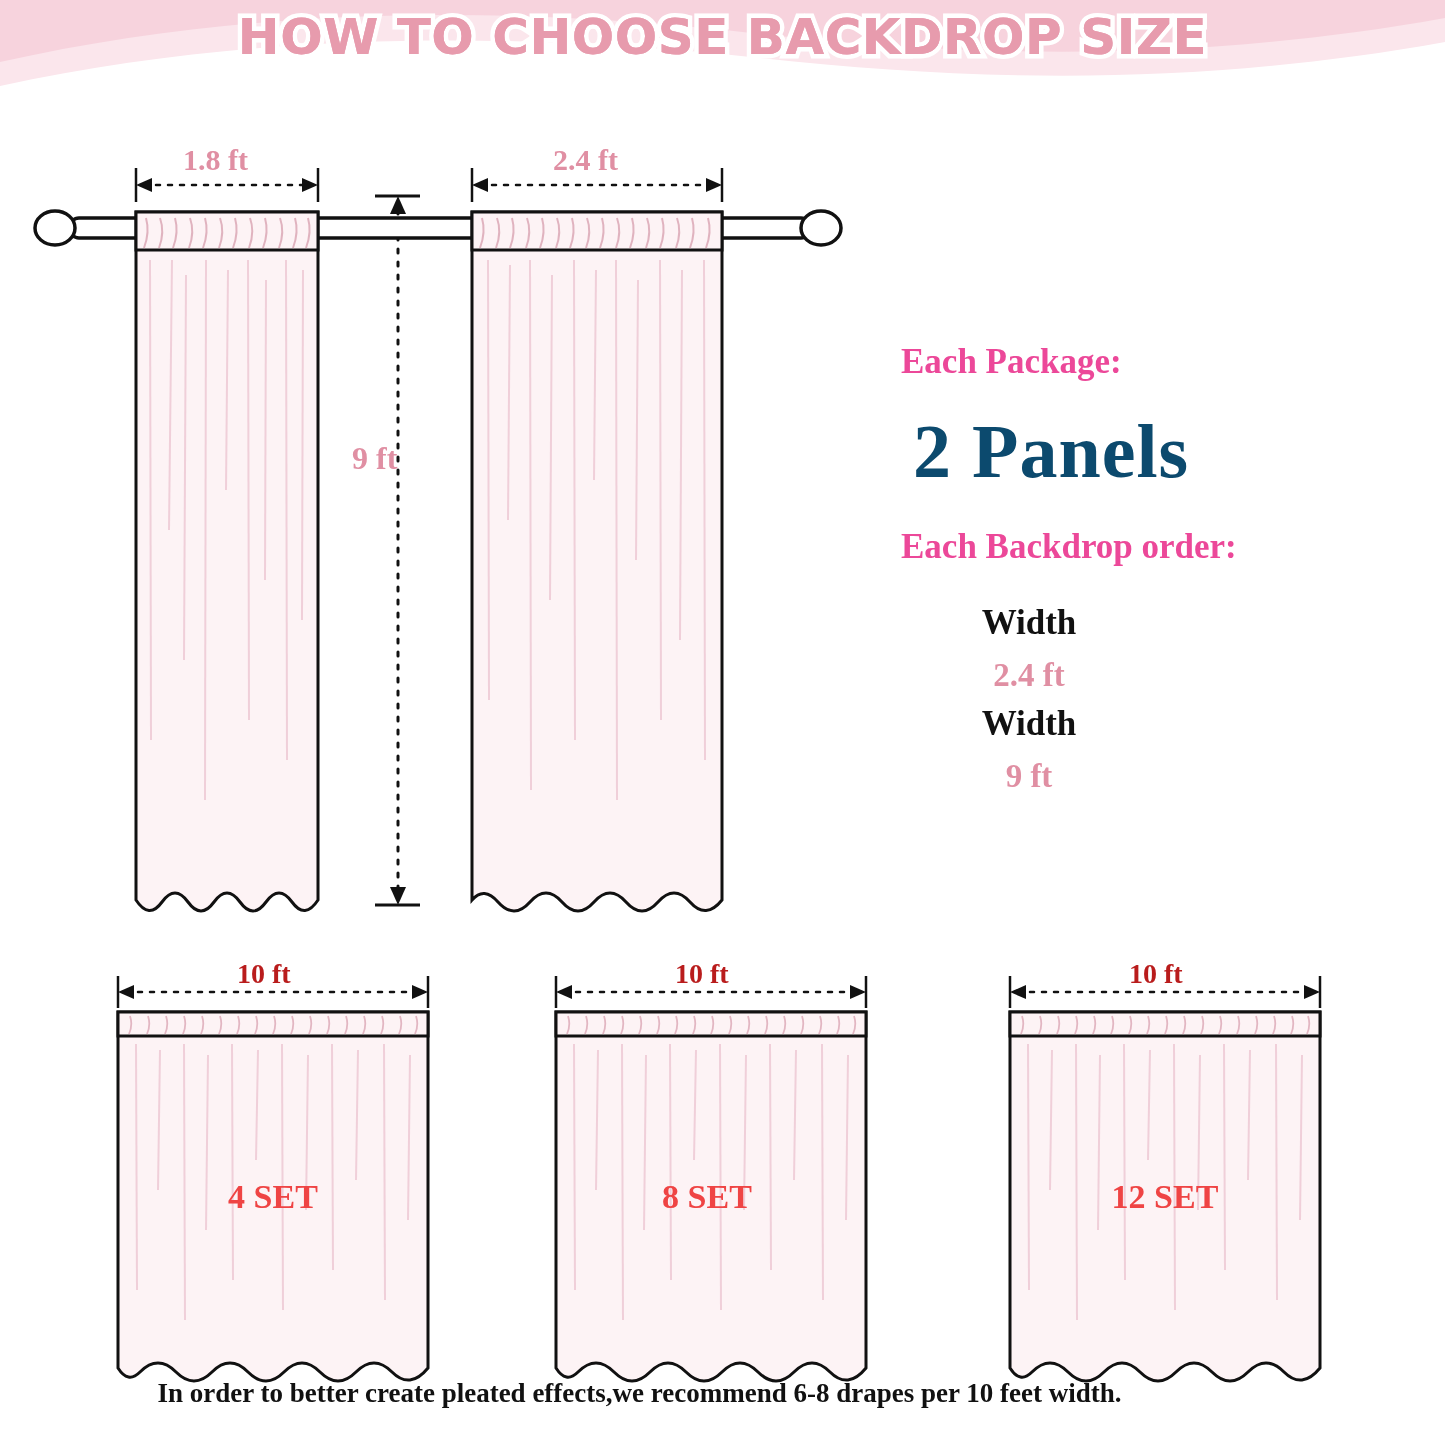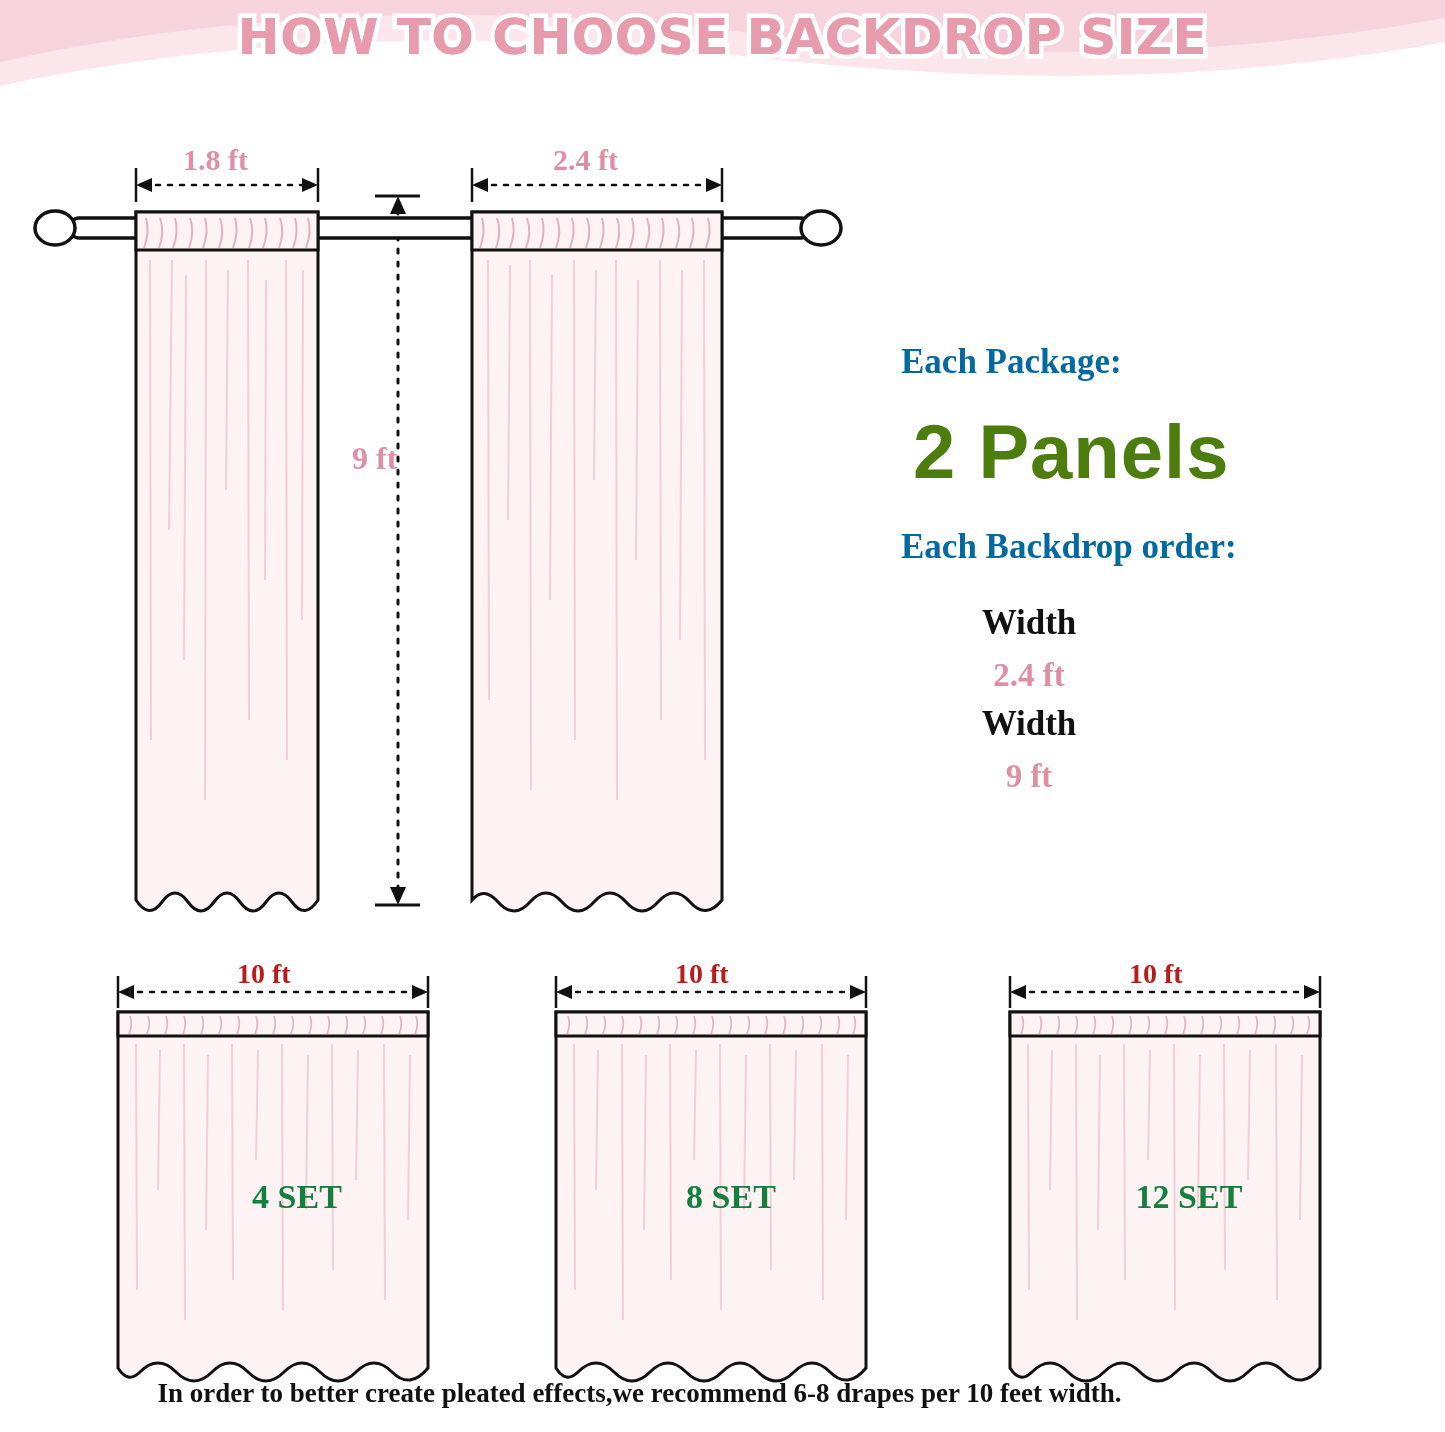--- a/index.html
+++ b/index.html
@@ -84,38 +84,38 @@
     position: absolute;
     left: 895px;
     top: 340px;
     width: 520px;
   }
   .hl {
     display: inline-block;
     position: relative;
     font-family: "Liberation Serif", serif;
     font-weight: bold;
-    color: #0369a1;
+    color: #ec4899;
     font-size: 35px;
     padding: 2px 10px 2px 6px;
   }
   .hl::before {
     content: "";
     position: absolute;
     left: 0; right: 0;
     top: 6px; bottom: 4px;
     background: #fbe9ee;
     border-radius: 3px;
     z-index: -1;
   }
   .panels-line {
-    font-family: Liberation Sans, sans-serif;
+    font-family: Liberation Serif, serif;
     font-size: 76px;
     font-weight: bold;
-    color: #4d7c0f;
+    color: #0c4a6e;
     margin: 24px 0 30px 18px;
     letter-spacing: 1px;
   }
   .wh-row {
     display: flex;
     align-items: stretch;
     margin-top: 34px;
     margin-left: 34px;
     flex-direction: column;
   }
@@ -152,23 +152,22 @@
     font-family: "Liberation Serif", serif;
     font-size: 27px;
     font-weight: bold;
     color: #111111;
   }
   .set-label {
     position: absolute;
     font-family: "Liberation Serif", serif;
     font-size: 34px;
     font-weight: bold;
-    color: #15803d;
+    color: #ef4444;
     text-align: center;
-    padding-left: 24px;
   }
 </style>
 </head>
 <body>
 
 <div class="header-band">
   <svg width="1445" height="115" viewBox="0 0 1445 115">
     <path d="M0,70 C260,10 520,12 760,40 C980,66 1200,70 1445,24 L1445,0 L0,0 Z" fill="#f7d3dd"></path>
     <path d="M0,86 C260,30 520,32 760,58 C980,82 1200,86 1445,42 L1445,18 C1200,62 980,58 760,34 C520,6 260,4 0,62 Z" fill="#fbe6ec"></path>
   </svg>

